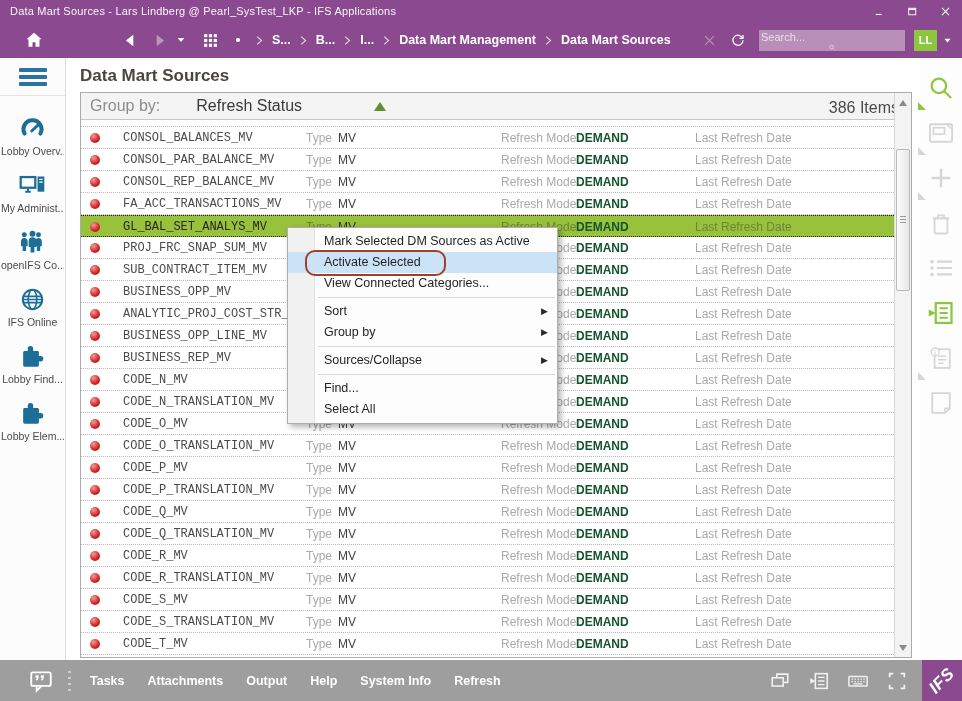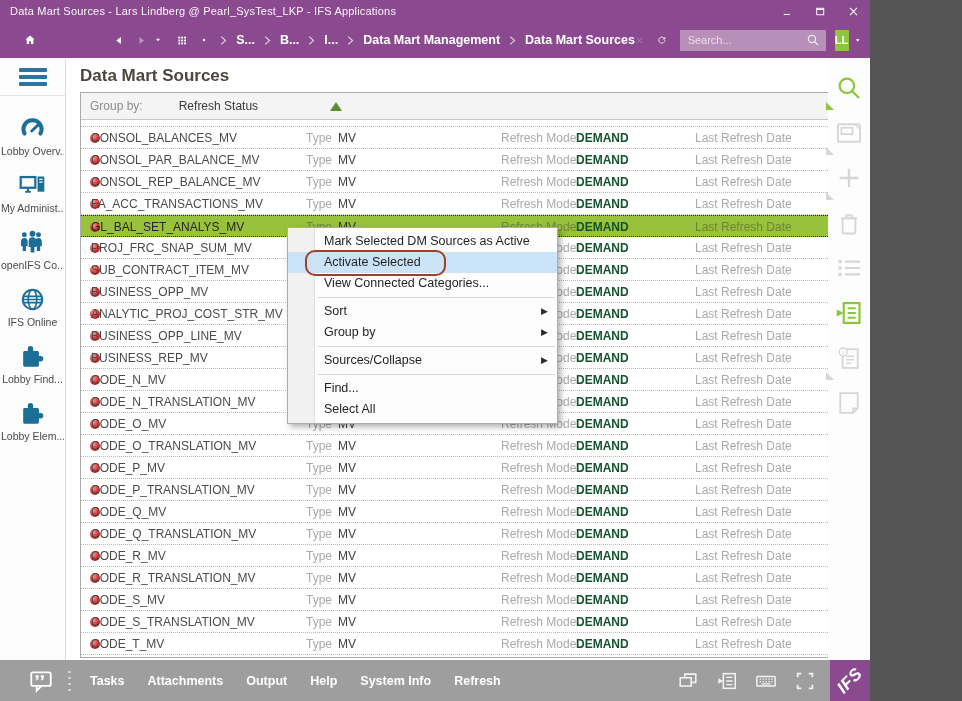--- a/index.html
+++ b/index.html
@@ -1,16 +1,16 @@
 <!DOCTYPE html>
 <html><head>
 <meta charset="utf-8">
 <style>
   html,body{margin:0;padding:0;background:#555;}
-  .app{position:relative;width:870px;height:701px;background:#fff;overflow:hidden;
+  .app{position:relative;width:962px;height:701px;background:#fff;overflow:hidden;
        font-family:"Liberation Sans",sans-serif;cursor:default;-webkit-user-select:none;user-select:none;}
   .icon{display:block;}
 
   
   .titlebar{position:absolute;left:0;top:0;width:100%;height:22px;background:#8B4A8F;color:#fff;
             display:flex;align-items:center;padding:0 10px;box-sizing:border-box;font-size:11px;}
   .titlebar .title{opacity:.95;letter-spacing:.2px;}
   .win-controls{margin-left:auto;display:flex;align-items:center;gap:20px;}
   .win-controls .icon{width:13px;height:13px;color:#fff;}
 
@@ -25,21 +25,21 @@
   .nb-caret{width:10px;height:10px;margin-left:8px;}
   .nb-grid{width:17px;height:17px;margin-left:16px;}
   .nb-dot{width:10px;height:10px;margin-left:14px;}
   .breadcrumbs{display:flex;align-items:center;margin-left:4px;font-size:12.5px;font-weight:bold;}
   .crumb-sep .icon{width:11px;height:11px;margin:0 7px;color:#E6D4E7;}
   .crumb{white-space:nowrap;}
   .nav-spacer{flex:1;}
   .nb-x{width:15px;height:15px;}
   .nb-refresh{width:16px;height:16px;margin-left:13px;}
   .searchbox{margin-left:13px;width:146px;height:21px;background:#B78FB9;display:flex;align-items:center;
-             padding:0 6px;box-sizing:border-box;}
+             padding:0 6px;box-sizing:border-box;flex-direction:column;}
   .searchbox input{flex:1;border:none;background:transparent;outline:none;color:#fff;font-size:11px;
                    font-family:"Liberation Sans",sans-serif;min-width:0;}
   .searchbox input::placeholder{color:#EADFEA;}
   .searchbox .icon{width:14px;height:14px;color:#F4EDF4;}
   .user-badge{margin-left:9px;width:23px;height:21px;background:#8CC63E;color:#fff;font-size:11px;font-weight:bold;
               display:flex;align-items:center;justify-content:center;}
   .user-caret{width:9px;height:9px;margin:0 10px 0 6px;color:#fff;}
 
   
   .left-sidebar{position:absolute;left:0;top:58px;width:66px;height:602px;background:#FCFCFC;
@@ -52,34 +52,34 @@
   .side-item .icon{width:27px;height:27px;margin:0 auto 3px;color:#1B6E96;}
   .side-label{font-size:10.5px;color:#4A4A4A;white-space:nowrap;overflow:hidden;}
 
   
   .main{position:absolute;left:67px;top:58px;width:853px;height:602px;background:#fff;}
   .page-title{margin:0;position:absolute;left:13px;top:8px;font-size:17px;font-weight:bold;color:#4B473E;}
 
   .grid-panel{position:absolute;left:13px;top:34px;width:832px;height:566px;border:1px solid #ABABAB;
               box-sizing:border-box;background:#fff;overflow:hidden;}
   .grid-header{position:relative;height:27px;background:#F4F4F4;border-bottom:1px solid #C6C6C6;
-               display:flex;align-items:center;font-size:12px;padding-left:9px;box-sizing:border-box;}
+               display:flex;align-items:center;font-size:16px;padding-left:9px;box-sizing:border-box;}
   .gb-label{color:#8C8C8C;}
   .gb-value{color:#3A3A3A;margin-left:36px;}
   .tri-up{width:0;height:0;border-left:6px solid transparent;border-right:6px solid transparent;
           border-bottom:9px solid #5E8F2F;margin-left:72px;}
   .items-count{position:absolute;right:12px;top:6px;color:#4A4A4A;}
 
   .rows{position:absolute;top:27px;left:0;right:17px;bottom:0;overflow:hidden;}
   .partial-strip{height:6px;border-bottom:1px dotted #B9B9B9;}
   .row{position:relative;height:22px;box-sizing:border-box;border-bottom:1px dotted #B9B9B9;font-size:12px;}
   .row span{position:absolute;top:4px;white-space:nowrap;}
   .status-ball{left:9px;top:6px !important;width:10px;height:10px;border-radius:50%;
                background:radial-gradient(circle at 35% 30%,#F49A9A,#D42A2A 55%,#8F1414 95%);}
-  .row-name{left:10px;color:#4A4A4A;}
+  .row-name{left:42px;color:#4A4A4A;font-family:Liberation Mono, monospace;}
   .type-lbl{left:225px;color:#A9A9A9;}
   .type-val{left:257px;color:#3F3F3F;}
   .mode-lbl{left:420px;color:#A9A9A9;}
   .mode-val{left:495px;color:#14532d;font-weight:bold;}
   .date-lbl{left:614px;color:#A9A9A9;}
   .row.selected{background:#98C13C;border-top:1px dotted #1E1E1E;border-bottom:1px dotted #1E1E1E;}
   .row.selected .row-name{color:#262626;}
   .row.selected .type-lbl,.row.selected .mode-lbl,.row.selected .date-lbl{color:#6E8538;}
   .row.selected .type-val{color:#333;}
 

